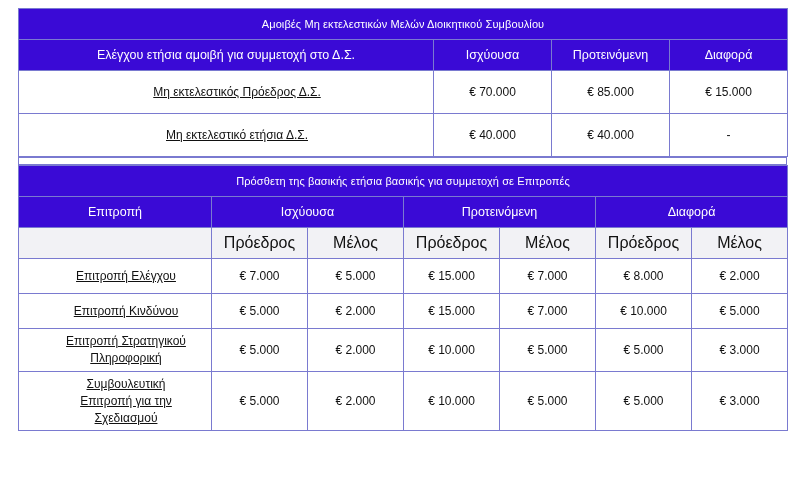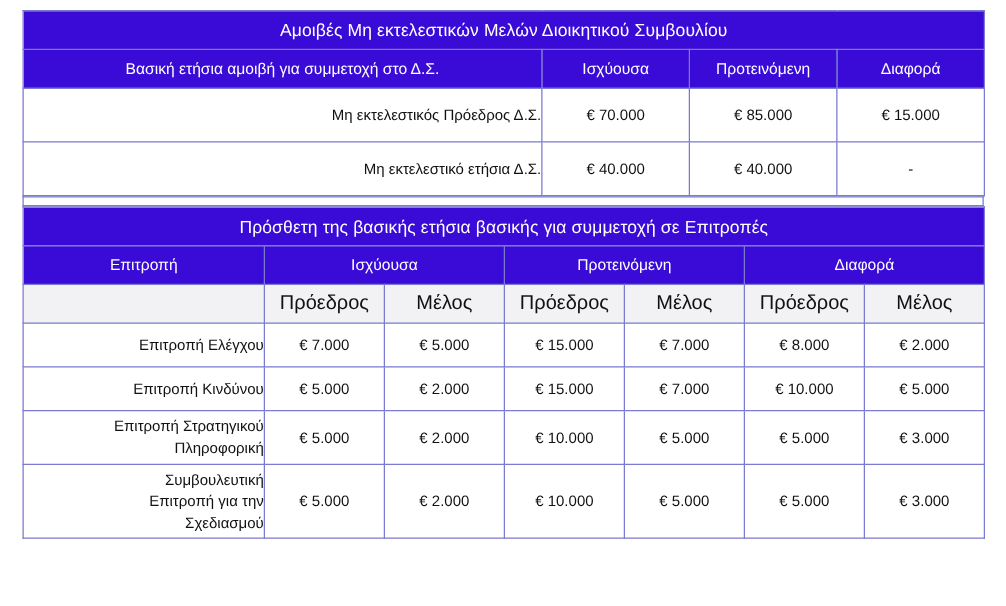--- a/index.html
+++ b/index.html
@@ -28,21 +28,21 @@
   }
   table.fees td, table.fees th {
     border: 1px solid #7a7ad0;
     padding: 0;
     font-weight: normal;
   }
   .title-bar {
     background: #3a0ad6;
     color: #ffffff;
     text-align: center;
-    font-size: 14px;
+    font-size: 11px;
     font-weight: bold;
     height: 30px;
     line-height: 30px;
     letter-spacing: 0.1px;
     border: 1px solid #3a0ad6;
   }
   .hdr {
     background: #3a0ad6;
     color: #ffffff;
     text-align: center;
@@ -65,22 +65,23 @@
   }
   .cell {
     background: #ffffff;
     text-align: center;
     font-size: 12px;
     height: 34px;
     border: 1px solid #c9c9dd;
     color: #111111;
   }
   .cell.label {
-    text-align: right;
+    text-align: center;
     padding-left: 22px;
+    text-decoration: underline;
   }
   .cell.tall {
     height: 42px;
   }
   .cell.tall3 {
     height: 58px;
   }
   .cell.label .ml {
     display: block;
     line-height: 17px;
@@ -102,21 +103,21 @@
       <col style="width:415px">
       <col style="width:118px">
       <col style="width:118px">
       <col style="width:118px">
     </colgroup>
     <tbody>
       <tr>
         <td class="title-bar" colspan="4">Αμοιβές Μη εκτελεστικών Μελών Διοικητικού Συμβουλίου</td>
       </tr>
       <tr>
-        <td class="hdr left">Βασική ετήσια αμοιβή για συμμετοχή στο Δ.Σ.</td>
+        <td class="hdr left">Ελέγχου ετήσια αμοιβή για συμμετοχή στο Δ.Σ.</td>
         <td class="hdr">Ισχύουσα</td>
         <td class="hdr">Προτεινόμενη</td>
         <td class="hdr">Διαφορά</td>
       </tr>
       <tr>
         <td class="cell label tall">Μη εκτελεστικός Πρόεδρος Δ.Σ.</td>
         <td class="cell tall">€ 70.000</td>
         <td class="cell tall">€ 85.000</td>
         <td class="cell tall">€ 15.000</td>
       </tr>

